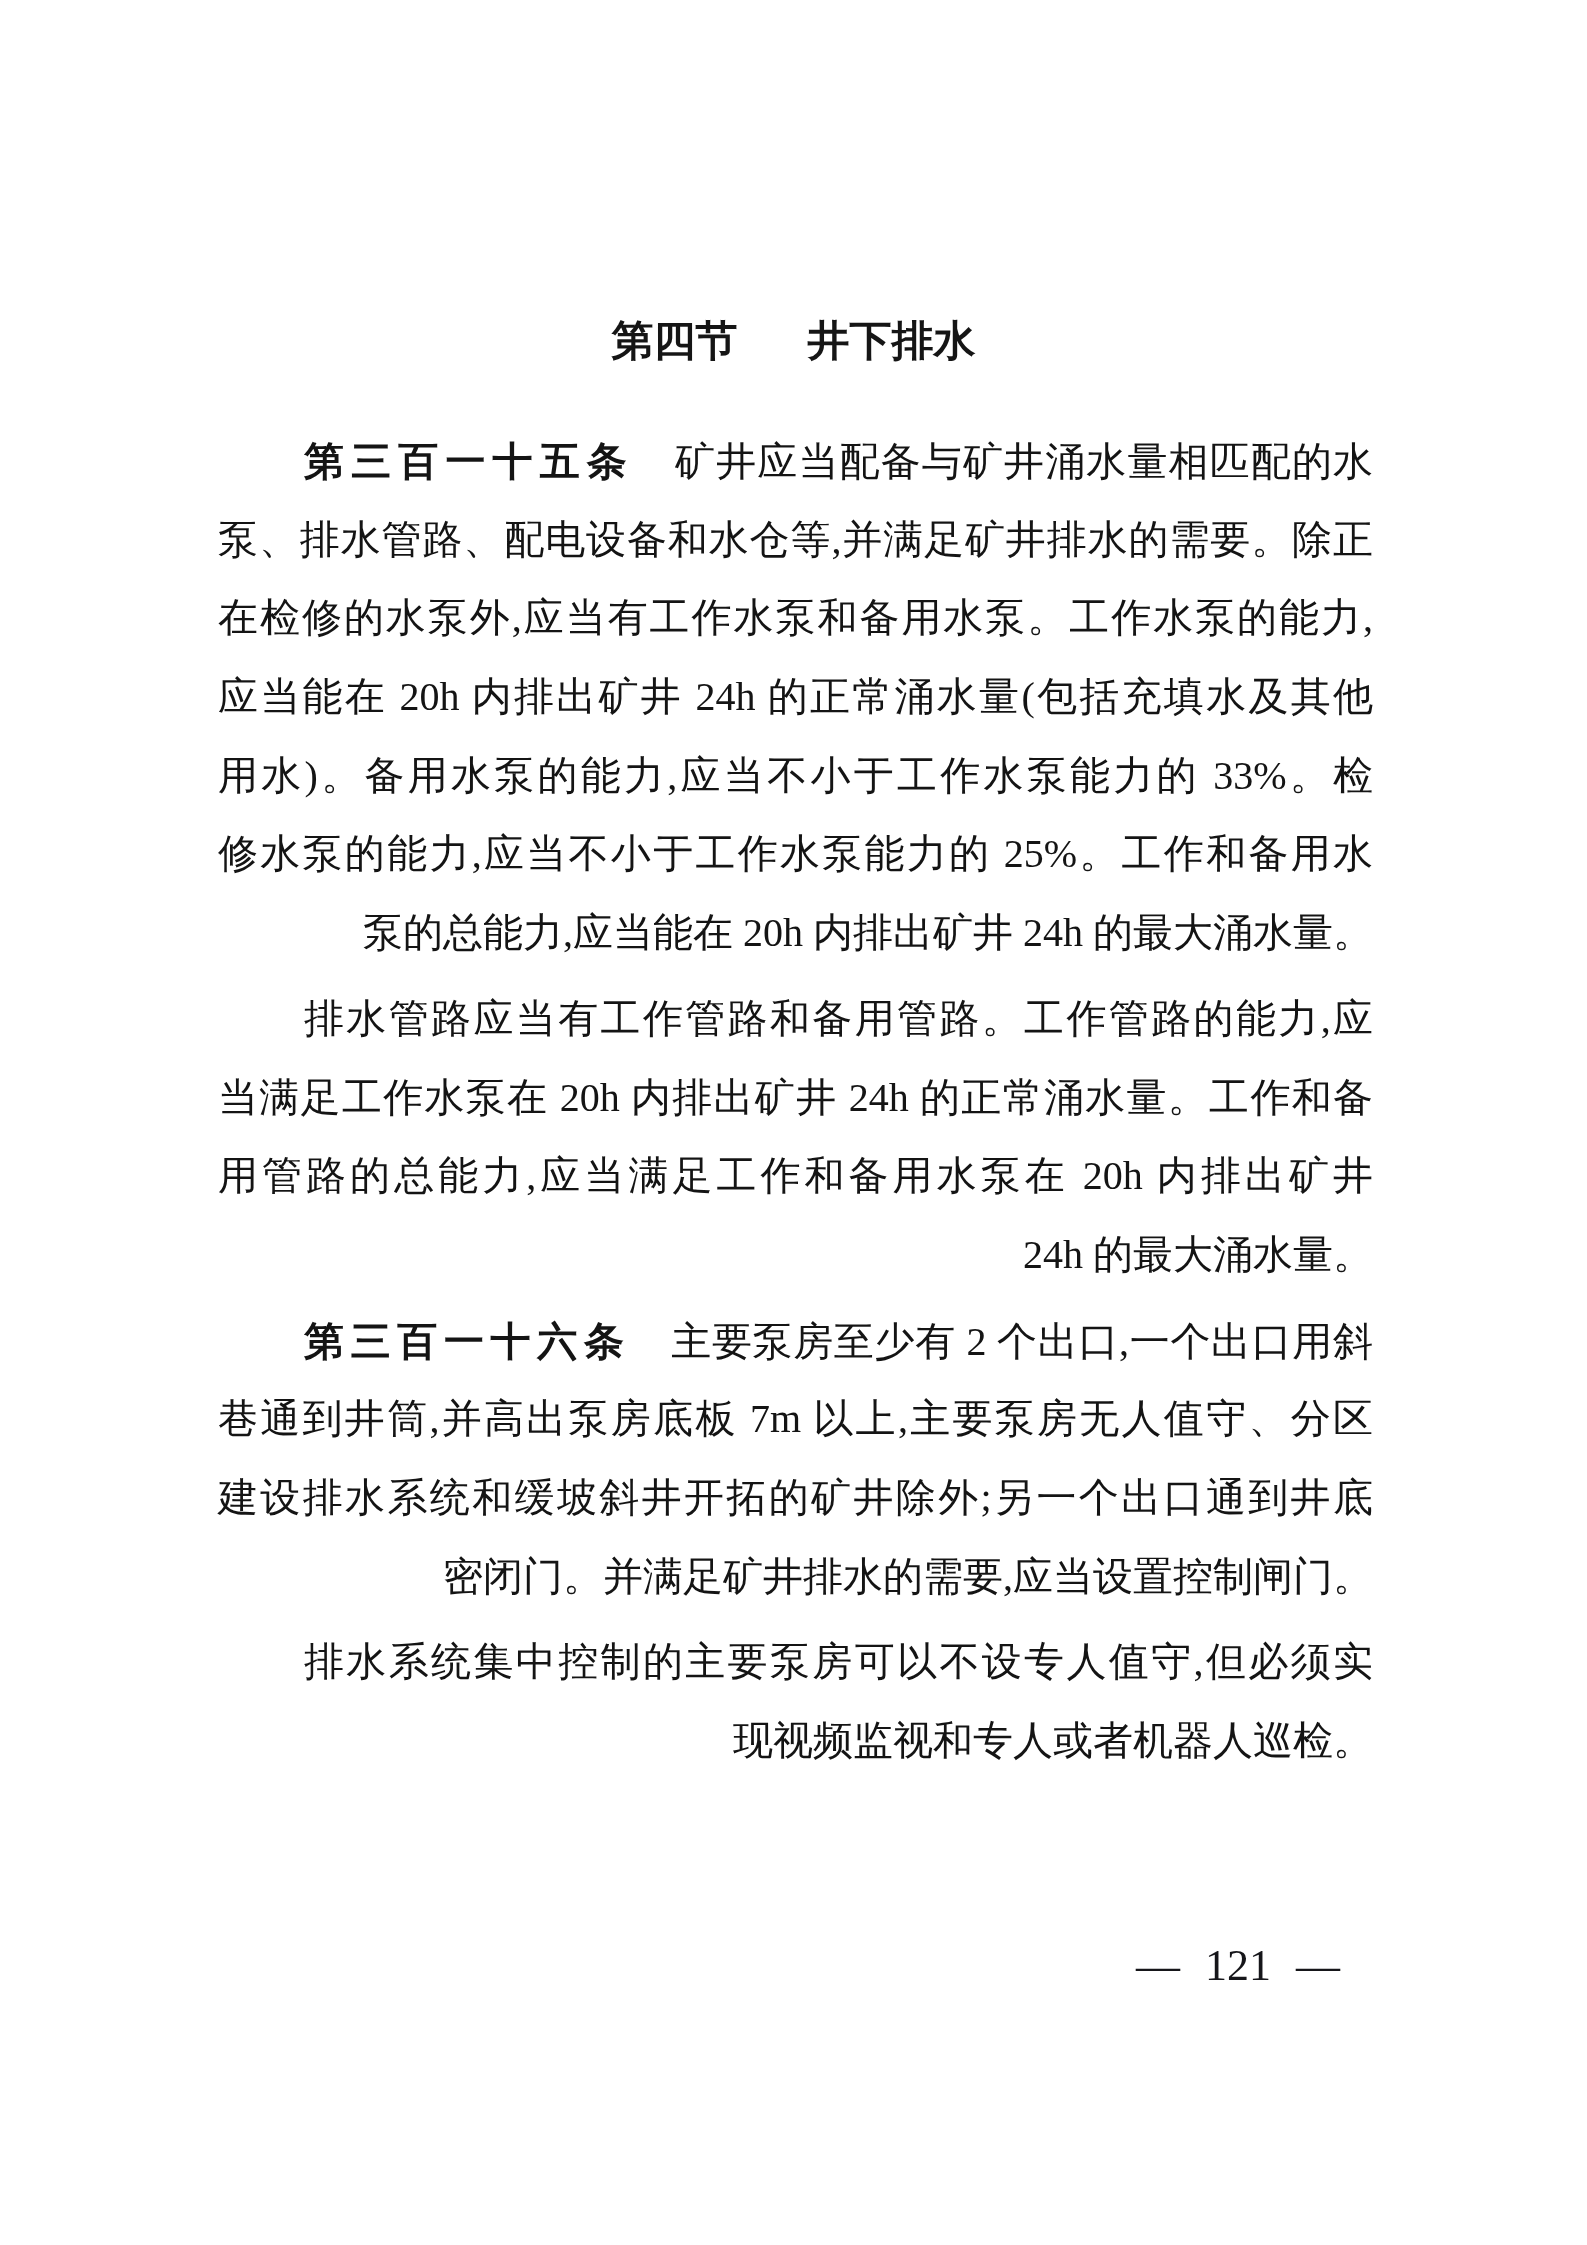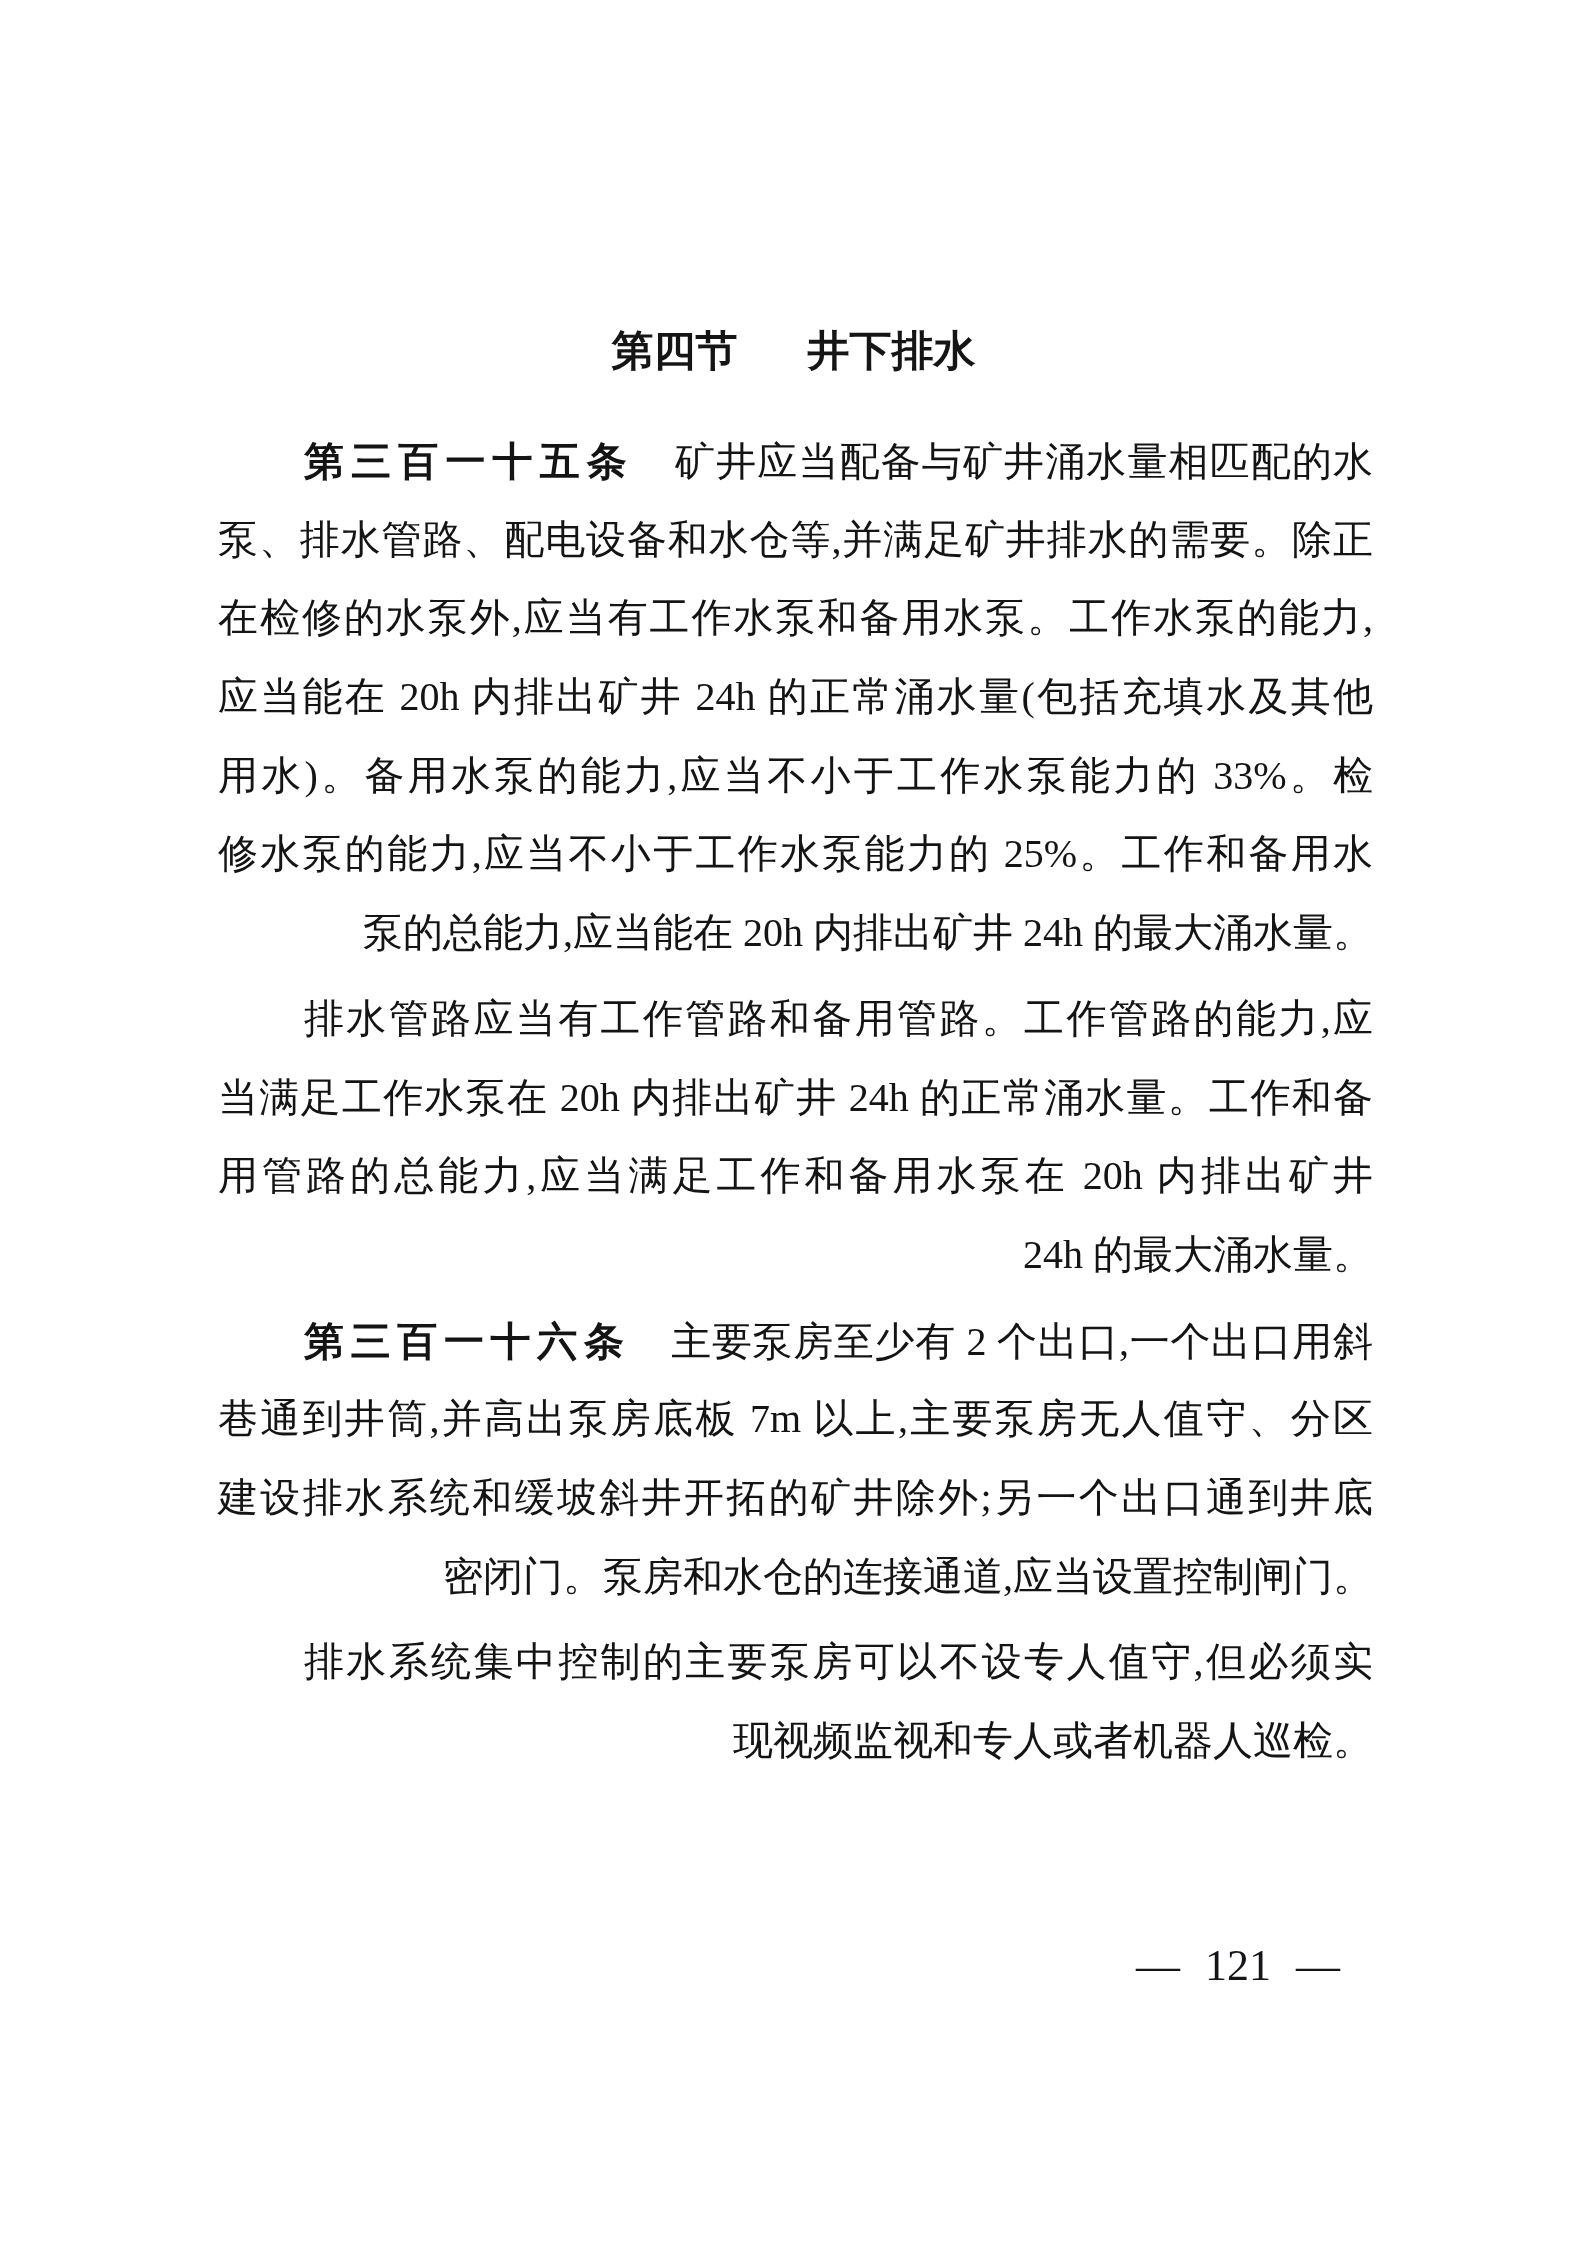--- a/index.html
+++ b/index.html
@@ -12,21 +12,21 @@
     width: 1587px;
     height: 2245px;
     background: #ffffff;
     color: #111111;
     font-family: "Liberation Serif", "DejaVu Serif", serif;
     overflow: hidden;
     margin: 0 auto;
   }
   .section-title {
     position: absolute;
-    top: 328px;
+    top: 318px;
     left: 0;
     right: 0;
     display: flex;
     justify-content: center;
     gap: 70px;
     font-size: 42px;
     line-height: 46px;
     font-weight: bold;
     color: #151515;
   }
@@ -93,21 +93,21 @@
       <div class="paragraph">
         <div class="line justify indent"><span class="seg">排水管路应当有工作管路和备用管路。工作管路的能力,应</span></div>
         <div class="line justify"><span class="seg">当满足工作水泵在 20h 内排出矿井 24h 的正常涌水量。工作和备</span></div>
         <div class="line justify"><span class="seg">用管路的总能力,应当满足工作和备用水泵在 20h 内排出矿井</span></div>
         <div class="line"><span class="seg">24h 的最大涌水量。</span></div>
       </div>
       <div class="paragraph">
         <div class="line justify indent"><span class="seg bold">第三百一十六条</span><span class="seg">　主要泵房至少有 2 个出口,一个出口用斜</span></div>
         <div class="line justify"><span class="seg">巷通到井筒,并高出泵房底板 7m 以上,主要泵房无人值守、分区</span></div>
         <div class="line justify"><span class="seg">建设排水系统和缓坡斜井开拓的矿井除外;另一个出口通到井底</span></div>
-        <div class="line"><span class="seg">密闭门。泵房和水仓的连接通道,应当设置控制闸门。</span></div>
+        <div class="line"><span class="seg">密闭门。并满足矿井排水的需要,应当设置控制闸门。</span></div>
       </div>
       <div class="paragraph">
         <div class="line justify indent"><span class="seg">排水系统集中控制的主要泵房可以不设专人值守,但必须实</span></div>
         <div class="line"><span class="seg">现视频监视和专人或者机器人巡检。</span></div>
       </div>
     </div>
 
   <div class="footer">
     <span>— 121 —</span>
   </div>

